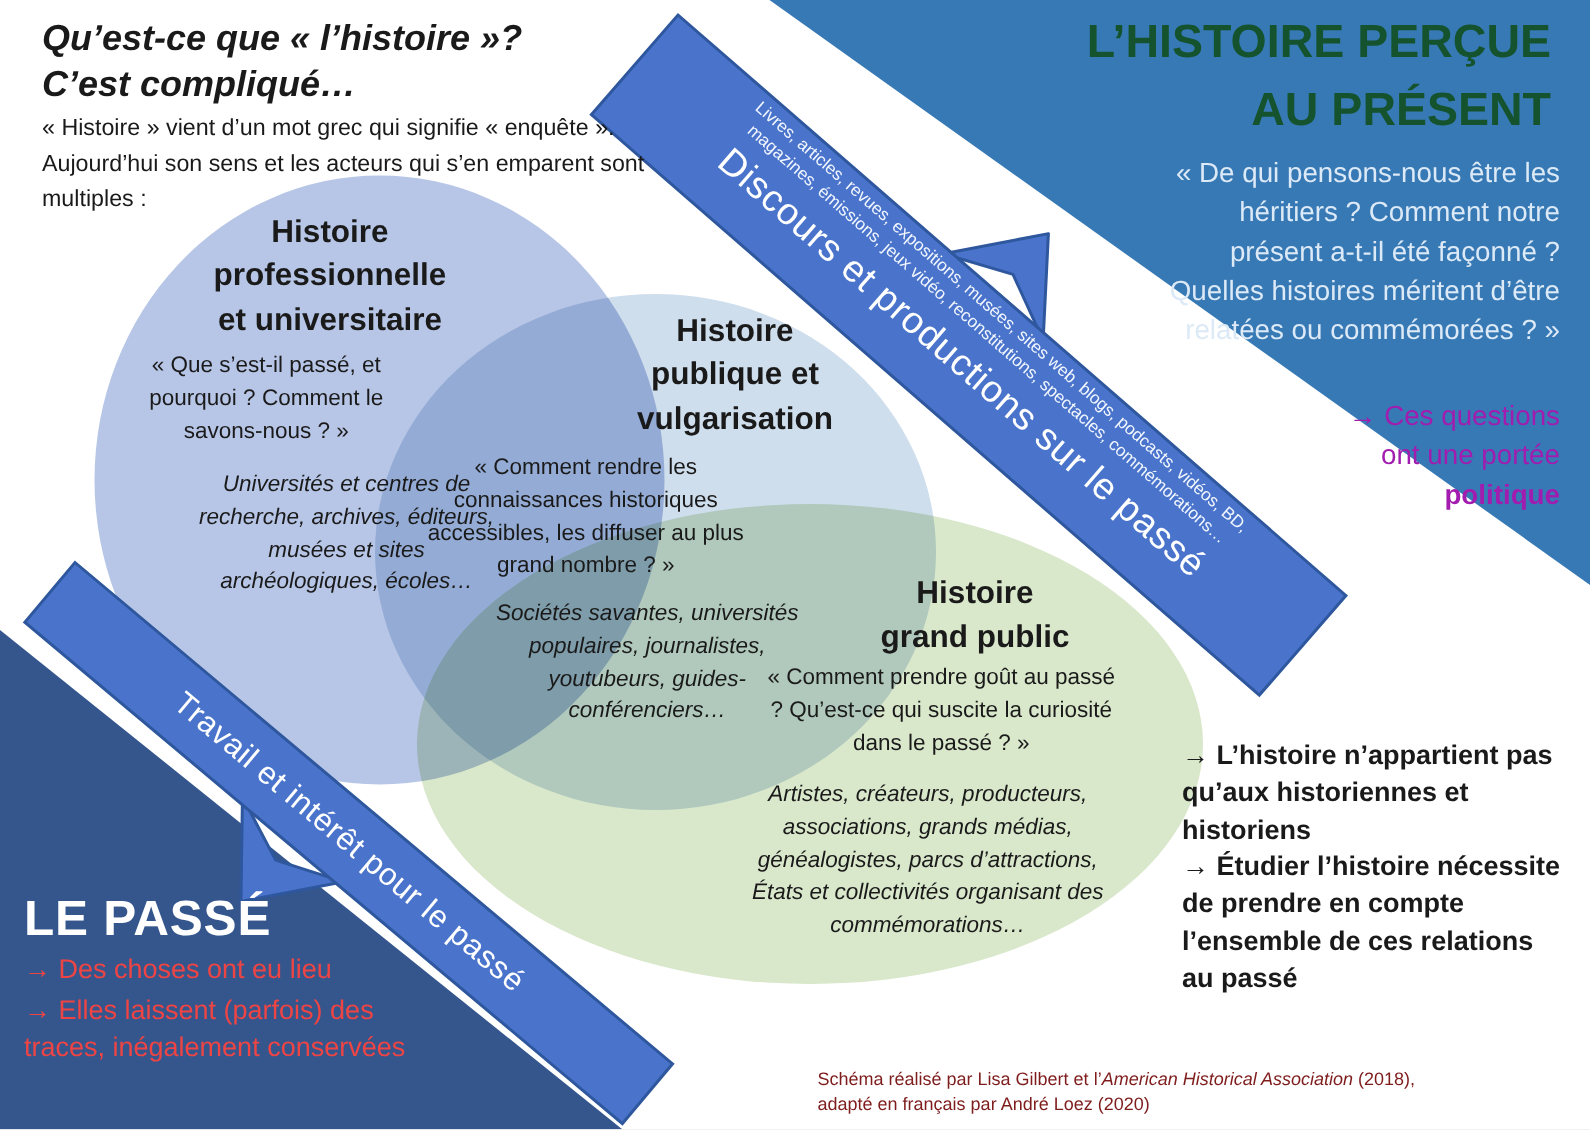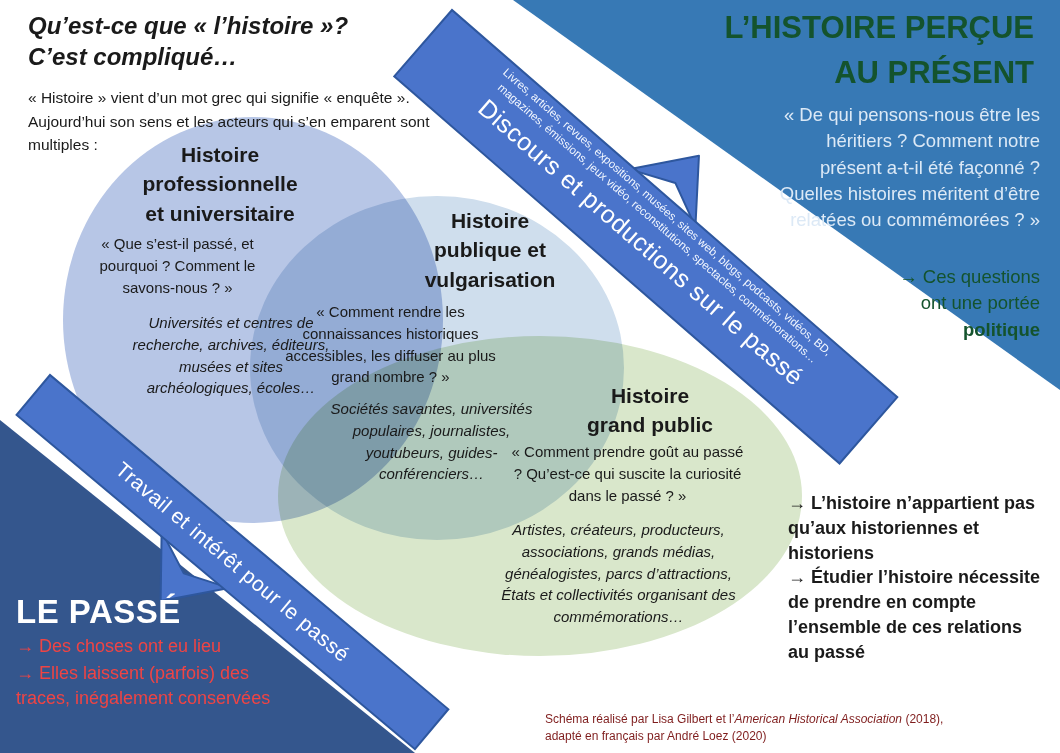--- a/index.html
+++ b/index.html
@@ -8,25 +8,25 @@
     overflow:hidden;font-family:"Liberation Sans",sans-serif;color:#1a1a1a;
   }
   #bg-svg{position:absolute;left:0;top:0;z-index:1;}
   .txt{position:absolute;z-index:3;}
   .center{text-align:center;}
   .right{text-align:right;}
   .preline{white-space:pre-line;}
 
   #intro{left:28px;top:10px;width:430px;}
   #intro .title{font-size:24px;font-weight:bold;font-style:italic;line-height:1.3;}
-  #intro .body{margin-top:14px;font-size:15.5px;line-height:1.5;width:425px;}
+  #intro .body{margin-top:2px;font-size:15.5px;line-height:1.5;width:425px;}
 
   #present-title{right:26px;top:6px;font-size:31px;font-weight:bold;color:#14532d;line-height:1.45;}
   #present-quote{right:20px;top:102px;width:262px;font-size:18.5px;line-height:1.42;color:#dce9f6;}
-  #present-conclusion{right:20px;top:264px;width:160px;font-size:18.5px;line-height:1.42;color:#14532d;}
+  #present-conclusion{right:20px;top:264px;width:160px;font-size:18.5px;line-height:1.42;color:#a21caf;}
   #present-conclusion b{font-weight:bold;}
 
   #past-title{left:16px;top:593px;font-size:33px;font-weight:bold;color:#ffffff;letter-spacing:0.5px;}
   #past-points{left:16px;top:634px;width:256px;font-size:18px;line-height:1.38;color:#ef4444;}
   #past-points p{margin:0 0 2px 0;}
 
   #conclusions{left:788px;top:491px;width:258px;font-size:18px;font-weight:bold;line-height:1.38;}
   #conclusions p{margin:0;}
 
   #credit{left:545px;top:711px;font-size:12px;color:#7f1d1d;line-height:1.45;}

